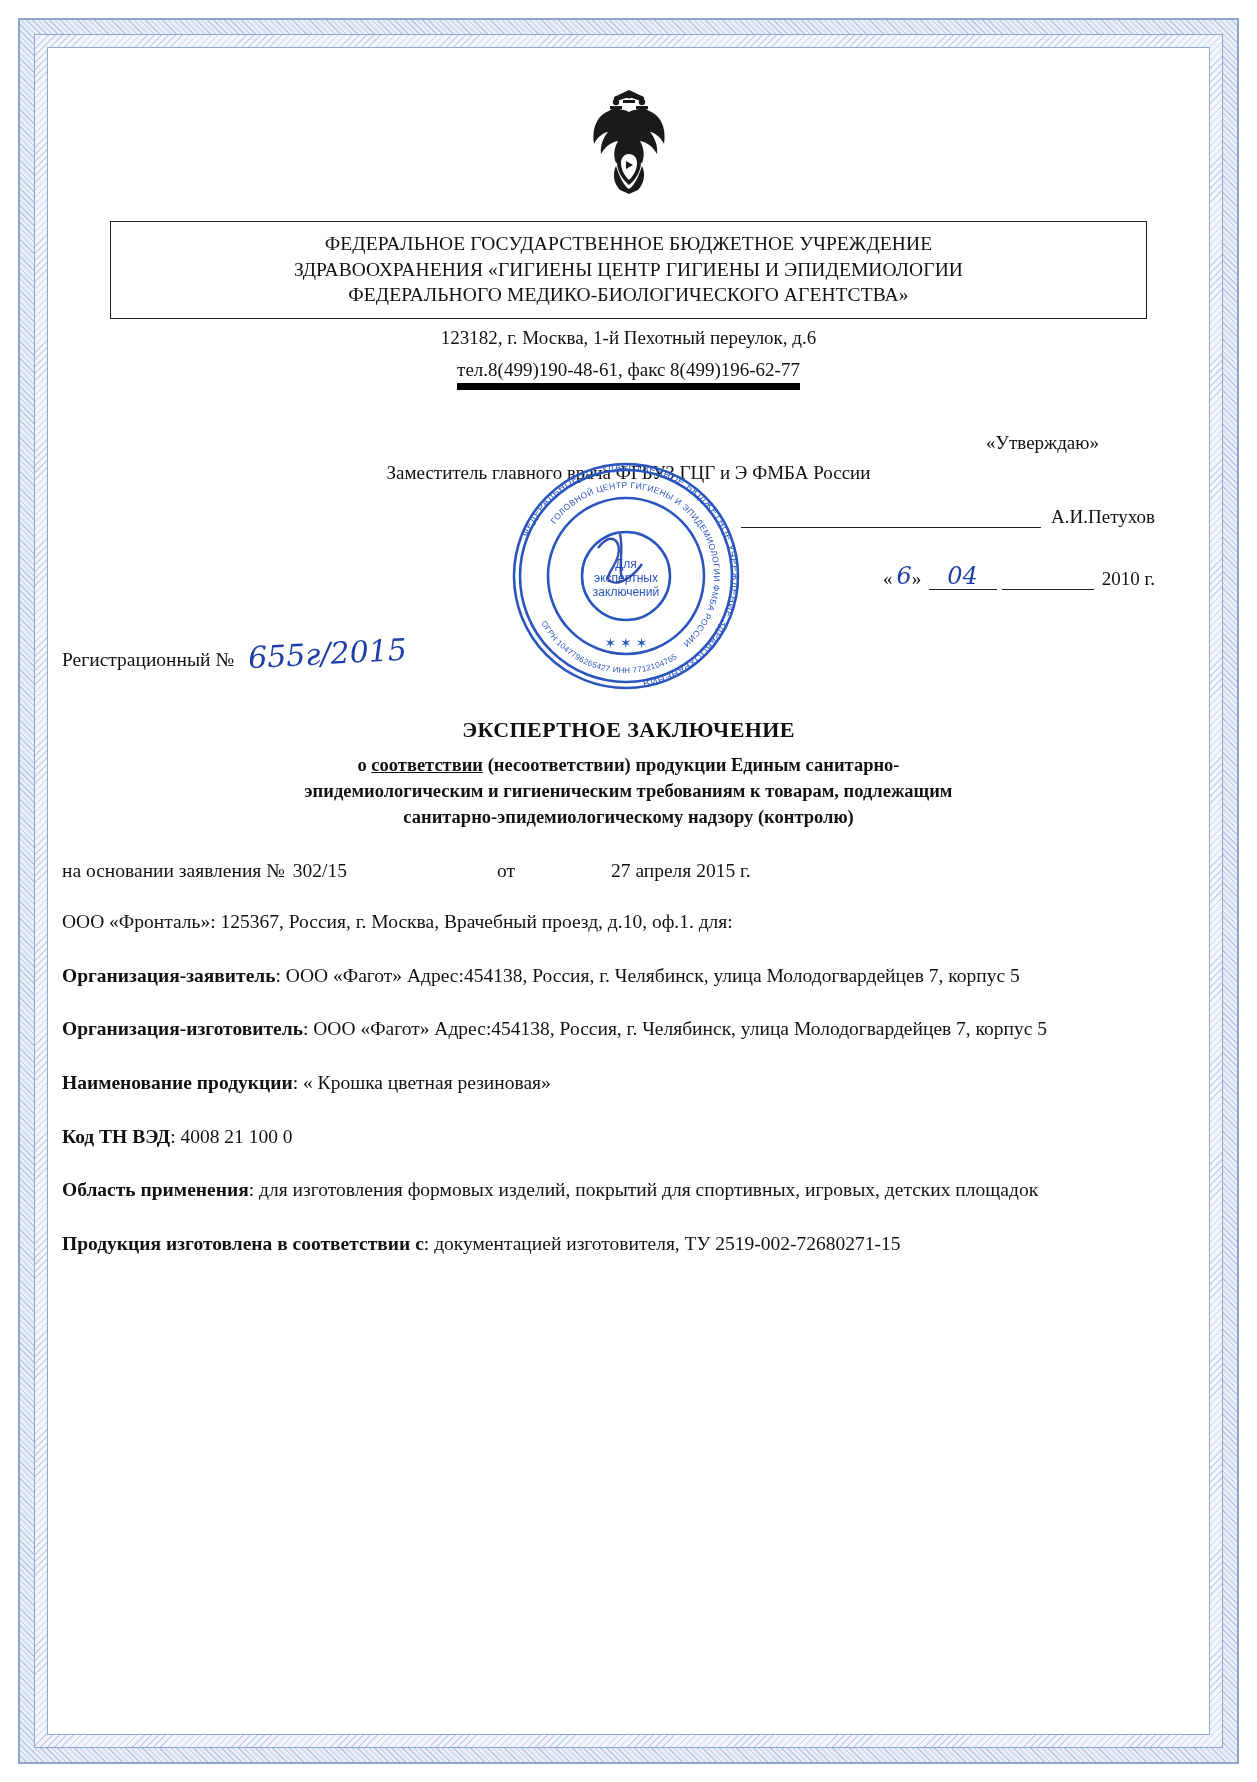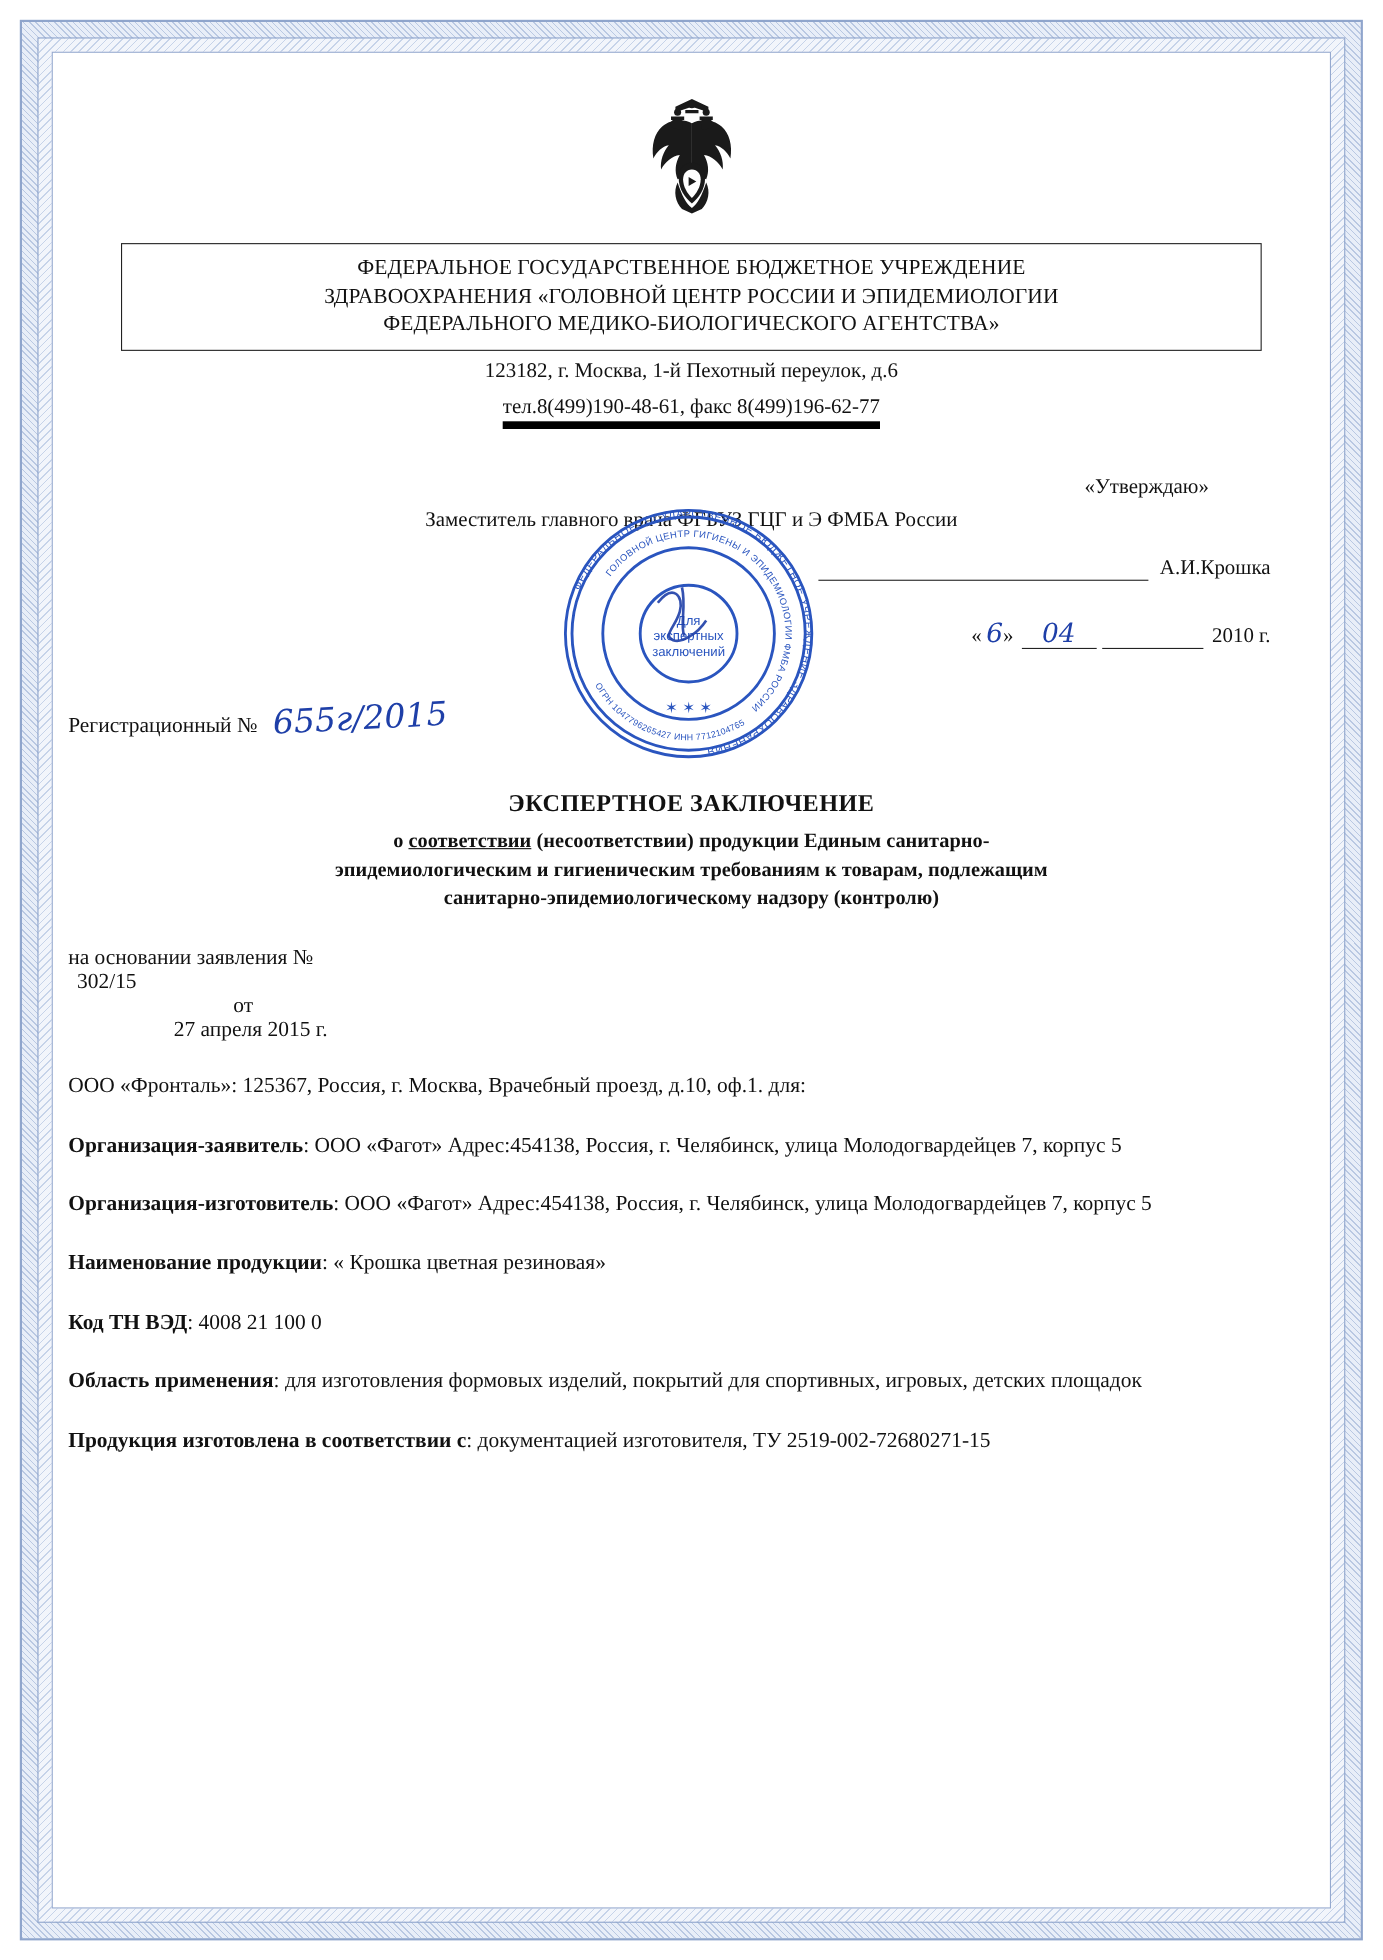--- a/index.html
+++ b/index.html
@@ -183,21 +183,20 @@
     font-size: 18.5px;
     line-height: 1.38;
     padding: 0 22px;
   }
   .subtitle u { text-decoration: underline; }
 
   .basis-row {
     margin-top: 30px;
     font-size: 19.5px;
     display: flex;
-    flex-direction: column;
   }
   .basis-row .b1 { flex: 0 0 auto; }
   .basis-row .b2 { margin-left: 150px; }
   .basis-row .b3 { margin-left: 96px; }
 
   .para {
     margin-top: 26px;
     font-size: 19.5px;
     line-height: 1.42;
   }
@@ -241,36 +240,36 @@
           <path d="M43 66 C38 66 35 70 35 75 C35 82 39 88 43 92 C47 88 51 82 51 75 C51 70 48 66 43 66 Z"></path>
         </g>
         <g fill="#1a1a1a">
           <path d="M40 73 l7 4 l-7 4 z"></path>
         </g>
       </svg>
     </div>
 
     <div class="org-box">
       <div>ФЕДЕРАЛЬНОЕ ГОСУДАРСТВЕННОЕ БЮДЖЕТНОЕ УЧРЕЖДЕНИЕ</div>
-      <div>ЗДРАВООХРАНЕНИЯ «ГОЛОВНОЙ ЦЕНТР РОССИИ И ЭПИДЕМИОЛОГИИ</div>
+      <div>ЗДРАВООХРАНЕНИЯ «ГИГИЕНЫ ЦЕНТР ГИГИЕНЫ И ЭПИДЕМИОЛОГИИ</div>
       <div>ФЕДЕРАЛЬНОГО МЕДИКО-БИОЛОГИЧЕСКОГО АГЕНТСТВА»</div>
     </div>
 
     <div class="addr">123182, г. Москва, 1-й Пехотный переулок, д.6</div>
     <div class="addr">
       <span class="phone">тел.8(499)190-48-61, факс 8(499)196-62-77</span>
     </div>
 
     <div class="approve-wrap">
       <div class="approve-right">«Утверждаю»</div>
       <div class="approve-line">Заместитель главного врача  ФГБУЗ ГЦГ и Э ФМБА России</div>
 
       <div class="sign-row">
         <div class="sign-rule"></div>
-        <div>А.И.Крошка</div>
+        <div>А.И.Петухов</div>
       </div>
 
       <div class="date-row">
         <span class="date-quote">«</span>
         <span class="handwrite" style="font-size:24px;">6</span>
         <span class="date-quote">»</span>
         <span class="date-rule-a"></span>
         <span class="handwrite" style="font-size:24px; position:relative; left:-54px;">04</span>
         <span class="date-rule-b" style="margin-left:-30px;"></span>
         <span>2010 г.</span>

